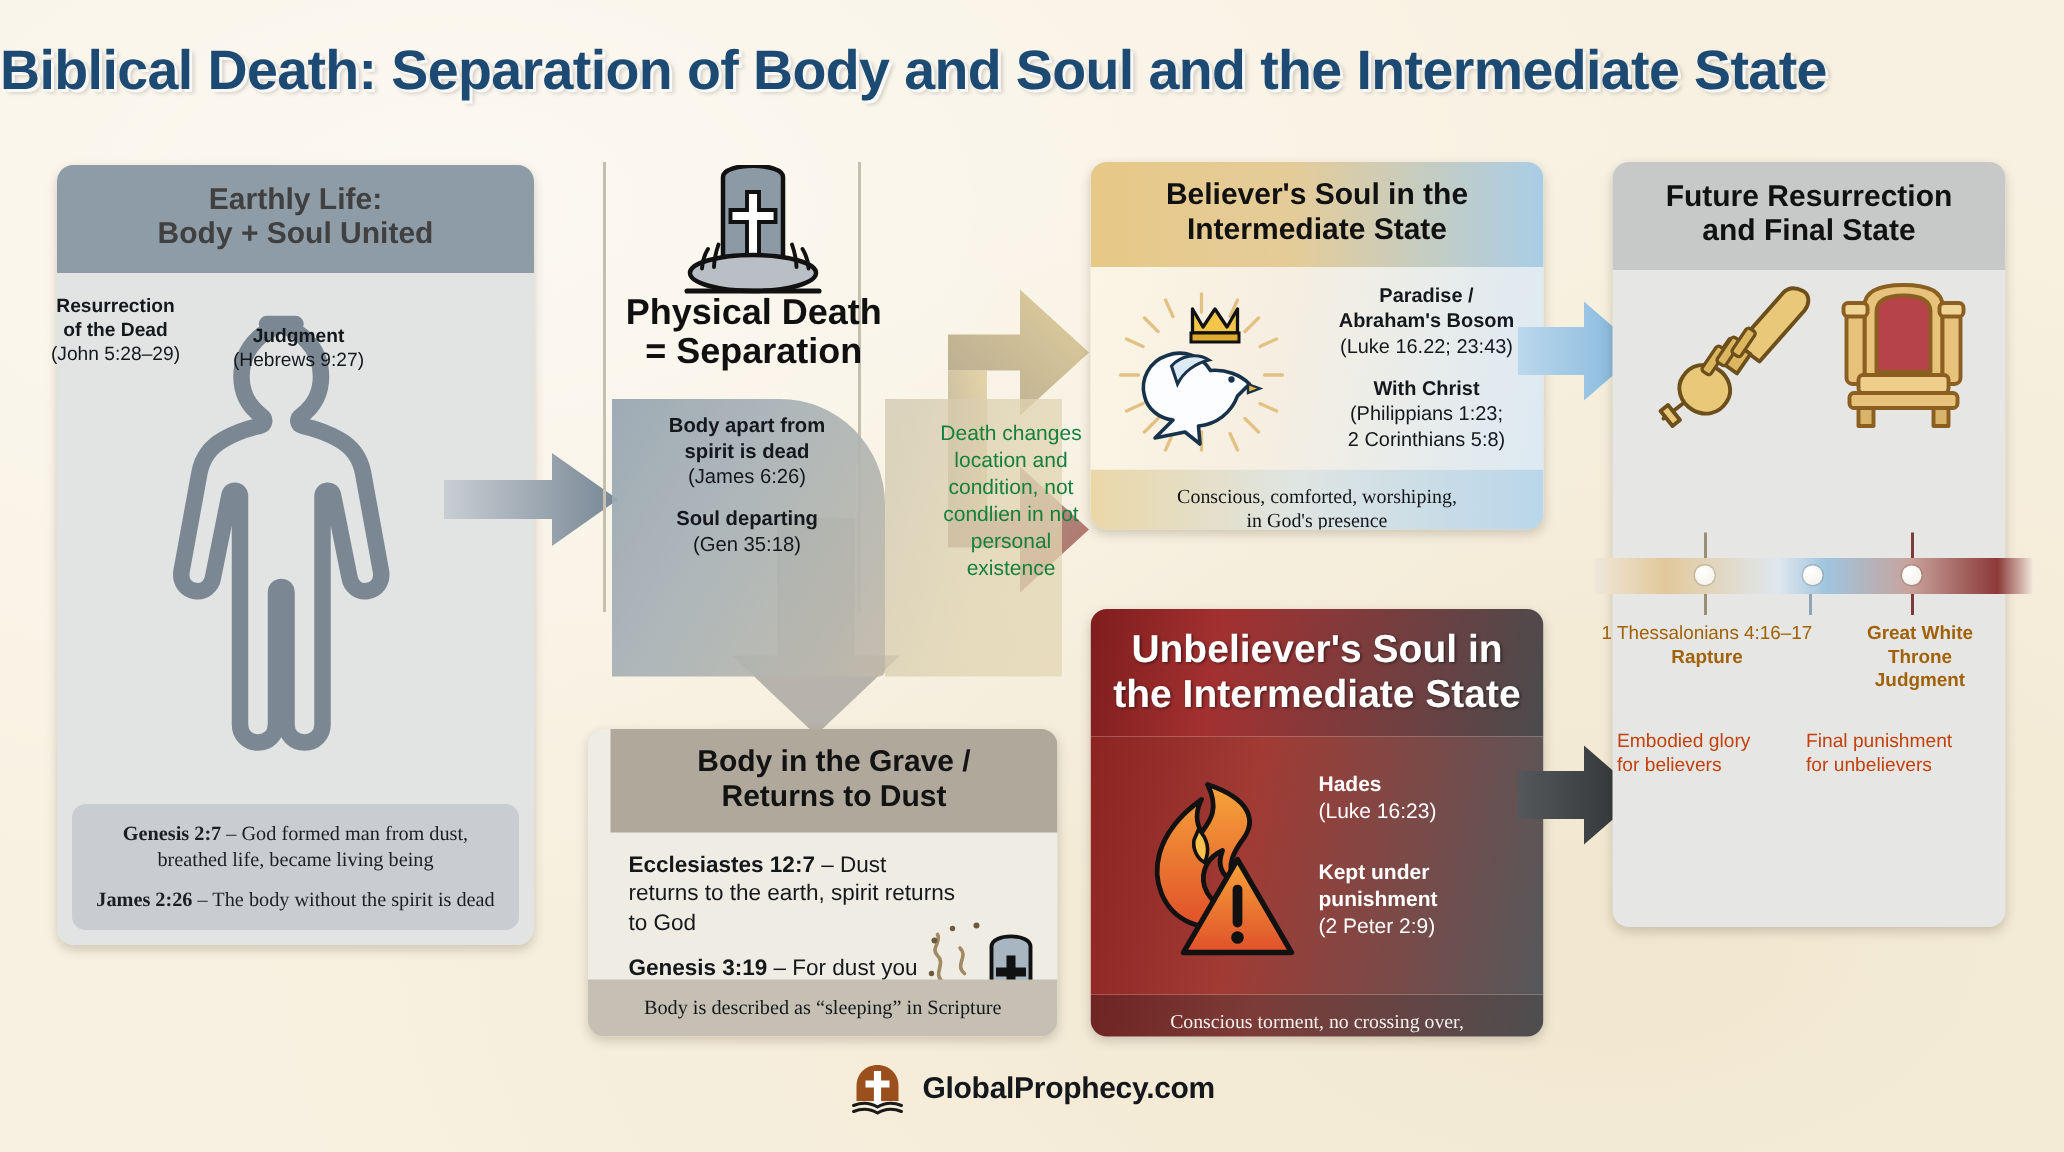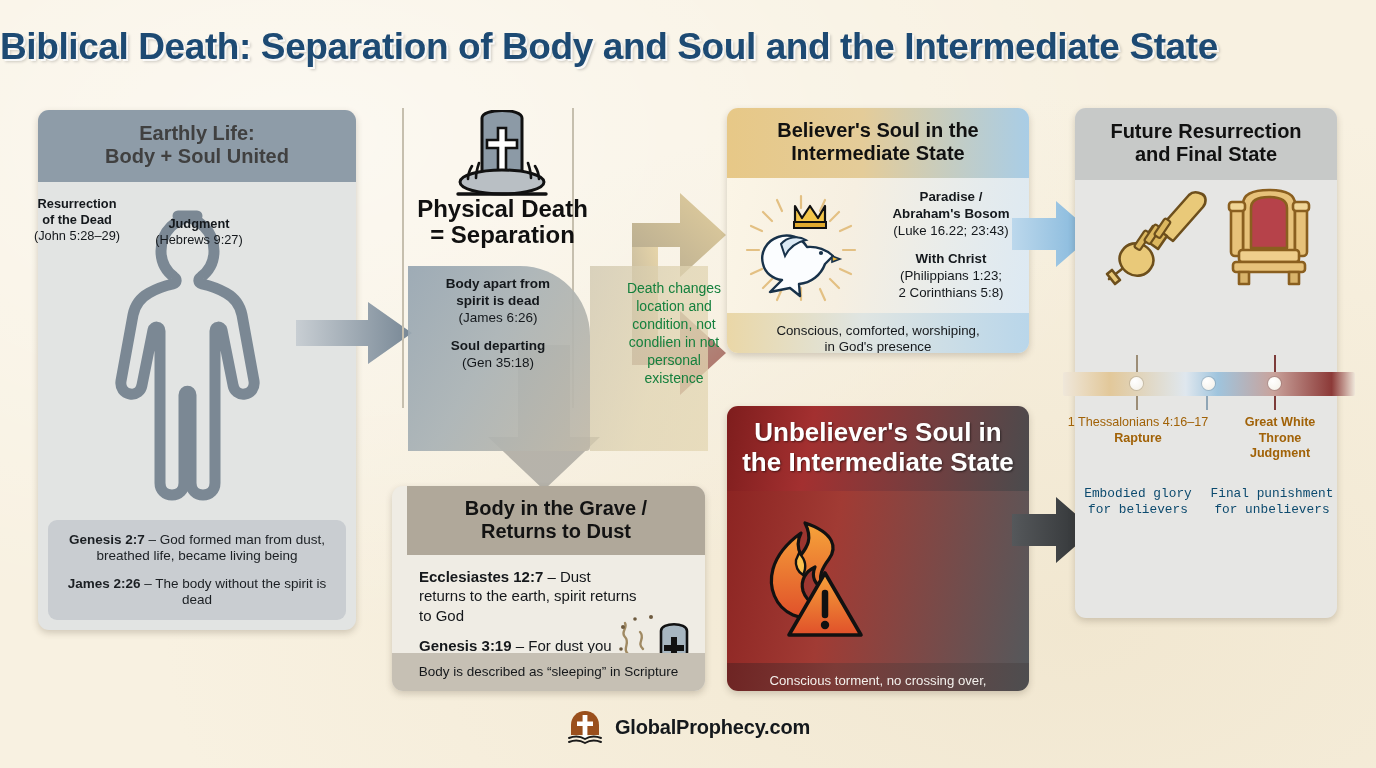--- a/index.html
+++ b/index.html
@@ -20,21 +20,21 @@
     font-size:37px;font-weight:bold;letter-spacing:-.4px;
     color:#1d4a73;
     text-shadow:2px 2px 0 rgba(255,255,255,.85), 3px 3px 3px rgba(0,0,0,.18);
   }
 
   
   .panel{position:absolute;border-radius:11px;overflow:hidden;
     box-shadow:0 3px 7px rgba(70,55,35,.22);}
   .phead{font-weight:bold;text-align:center;line-height:1.14;}
   .pbody{position:relative;}
-  .pfoot{text-align:center;line-height:1.2;}
+  .pfoot{text-align:center;line-height:1.2;font-family:Liberation Serif, serif;}
 
   
   #p-earthly{left:38px;top:110px;width:318px;height:520px;background:#e2e4e3;}
   #p-earthly .phead{background:#8e9ca8;color:#404040;font-size:20px;padding:12px 6px 14px;}
   #p-earthly .pbody{height:318px;}
   #p-earthly .pfoot{position:absolute;left:10px;right:10px;bottom:10px;background:#c9cdd1;
      border-radius:9px;padding:12px 8px;font-size:13.5px;color:#1b1f23;}
   #p-earthly .pfoot b{font-weight:bold;}
   .spacer-row{height:11px;}
 
@@ -109,21 +109,21 @@
   .timeline{position:absolute;left:1063px;top:372px;width:292px;height:24px;
     background:linear-gradient(90deg,#efe7da 0%,#e2c89a 16%,#dfe7ee 42%,#9fc4dd 53%,#c9a39c 72%,#8c3a38 92%,#efe7da 100%);
     border-radius:2px;}
   .tl-dot{position:absolute;width:13px;height:13px;border-radius:50%;
     background:radial-gradient(circle at 35% 30%,#fff,#f3efe6);
     box-shadow:0 0 0 1px rgba(0,0,0,.12);top:5px;}
   .tl-stem{position:absolute;width:2px;background:#9c8d76;}
   .tl-lbl{position:absolute;font-size:12.6px;line-height:1.25;text-align:center;color:#a16207;}
   #tl-lbl-1{left:1053px;top:415px;width:170px;}
   #tl-lbl-2{left:1228px;top:415px;width:104px;}
-  .fut-sub{position:absolute;font-size:12.8px;line-height:1.25;text-align:center;color:#0c4a6e;font-family:Liberation Mono, monospace;}
+  .fut-sub{position:absolute;font-size:12.8px;line-height:1.25;text-align:left;color:#c2410c;}
   #fsub-1{left:1078px;top:486px;width:120px;}
   #fsub-2{left:1204px;top:486px;width:136px;}
 
   
   .arrow{position:absolute;}
 
   
   .footer{position:absolute;left:0;bottom:18px;width:1376px;text-align:center;}
   .brand{display:inline-flex;align-items:center;gap:11px;}
   .brand-txt{font-size:20px;font-weight:bold;color:#14181c;letter-spacing:-.2px;}
@@ -314,20 +314,28 @@
           <stop offset="0" stop-color="#e0502a"></stop>
               <stop offset="1" stop-color="#f6a43a"></stop>
             </linearGradient>
           </defs>
         <path d="M58 6c8 16 2 24-4 32-5-9-3-16 0-22-14 10-24 22-28 36-5 18 2 38 20 46 14 6 32 4 42-8-16 2-28-4-32-16-3-11 3-20 12-24-4 10 0 18 8 20-6-10 0-20 6-28 8-11 6-26-24-36z" fill="url(#gF)" stroke="#111" stroke-width="3.2" stroke-linejoin="round"></path>
         <path d="M52 36c6 6 8 14 4 22-5-3-8-9-7-15z" fill="#fbc14f" stroke="#111" stroke-width="2.4"></path>
         <path d="M78 56l36 62H42z" fill="url(#gF)" stroke="#111" stroke-width="3.6" stroke-linejoin="round"></path>
         <path d="M78 76v22" stroke="#111" stroke-width="6.5" stroke-linecap="round"></path>
         <circle cx="78" cy="108" r="4.2" fill="#111"></circle>
       </svg>
+      <div class="unb-text">
+        <b>Hades</b>
+        <div>(Luke 16:23)</div>
+        <div style="height:22px"></div>
+        <b>Kept under</b><br>
+        <b>punishment</b>
+        <div>(2 Peter 2:9)</div>
+      </div>
     </div>
     <div class="pfoot">
       <div>Conscious torment, no crossing over,</div>
       <div>separation from God</div>
     </div>
   </div>
 
   <svg class="arrow" style="left:1012px;top:494px;" width="82" height="72" viewBox="0 0 82 72">
     <defs>
         <linearGradient id="gU" x1="0" x2="1">

